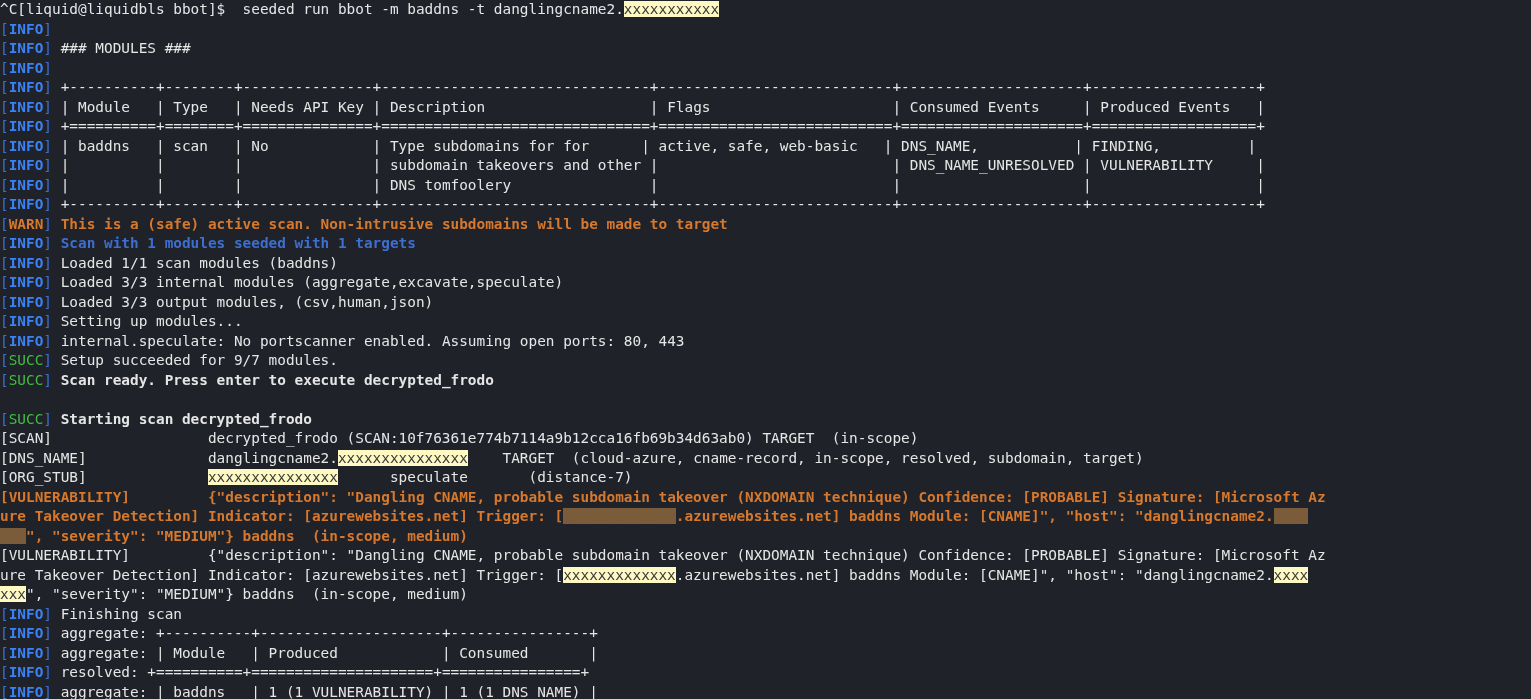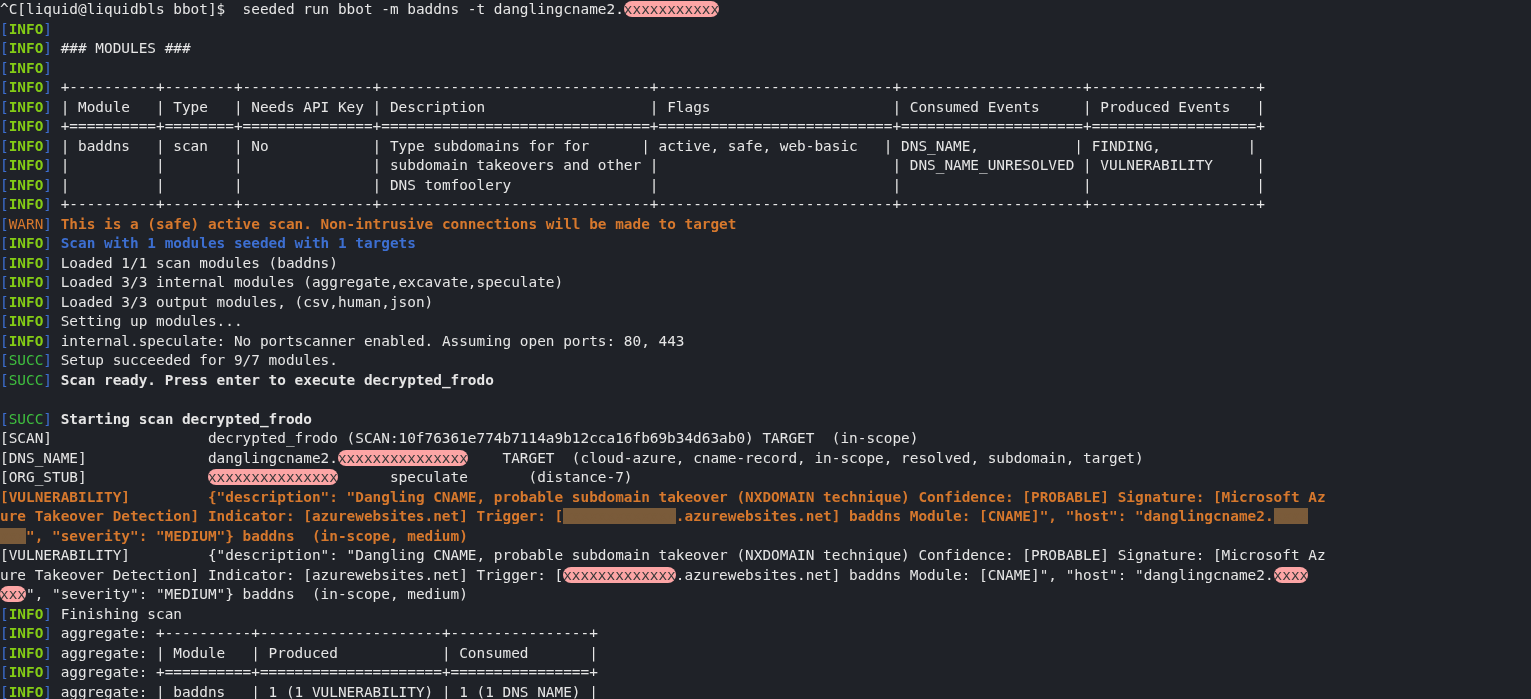--- a/index.html
+++ b/index.html
@@ -13,45 +13,45 @@
     width:1531px;
     overflow:hidden;
   }
   pre{
     margin:0;
     white-space:pre;
     font-family:inherit;
   }
   .w{color:#e6e6e6;}
   .bracket{color:#3d6fd1;}
-  .info{color:#84cc16;font-weight:bold;margin-top:28px;}
-  .warn{color:#d6782d;font-weight:normal;}
+  .info{color:#3b82f6;font-weight:bold;margin-top:28px;}
+  .warn{color:#d6782d;font-weight:bold;}
   .succ{color:#3fbf3f;font-weight:normal;}
   .succtxt{color:#e5e5e5;font-weight:bold;}
   .warntxt{color:#d6782d;font-weight:bold;}
   .bluetxt{color:#3d6fd1;font-weight:bold;}
   .vuln{color:#d6782d;font-weight:bold;}
-  .redact2{background:#fca5a5;color:#3a3a3a;border-radius:8px;}
+  .redact2{background:#fef9c3;color:#3a3a3a;}
   .redact3{background:#7a5b3a;color:#7a5b3a;}
 </style>
 </head>
 <body>
 
 <pre><span class="w"><span>^C[liquid@liquidbls bbot]$ </span><span> seeded run bbot -m baddns -t danglingcname2.</span><span class="redact2">xxxxxxxxxxx</span></span>
 <span class="bracket">[</span><span class="info">INFO</span><span class="bracket">]</span>
 <span class="bracket">[</span><span class="info">INFO</span><span class="bracket">]</span><span class="w"> ### MODULES ###</span>
 <span class="bracket">[</span><span class="info">INFO</span><span class="bracket">]</span>
 <span class="bracket">[</span><span class="info">INFO</span><span class="bracket">]</span><span class="w"> +----------+--------+---------------+-------------------------------+---------------------------+---------------------+-------------------+</span>
 <span class="bracket">[</span><span class="info">INFO</span><span class="bracket">]</span><span class="w"> | Module   | Type   | Needs API Key | Description                   | Flags                     | Consumed Events     | Produced Events   |</span>
 <span class="bracket">[</span><span class="info">INFO</span><span class="bracket">]</span><span class="w"> +==========+========+===============+===============================+===========================+=====================+===================+</span>
 <span class="bracket">[</span><span class="info">INFO</span><span class="bracket">]</span><span class="w"> | baddns   | scan   | No            | Type subdomains for for      | active, safe, web-basic   | DNS_NAME,           | FINDING,          |</span>
 <span class="bracket">[</span><span class="info">INFO</span><span class="bracket">]</span><span class="w"> |          |        |               | subdomain takeovers and other |                           | DNS_NAME_UNRESOLVED | VULNERABILITY     |</span>
 <span class="bracket">[</span><span class="info">INFO</span><span class="bracket">]</span><span class="w"> |          |        |               | DNS tomfoolery                |                           |                     |                   |</span>
 <span class="bracket">[</span><span class="info">INFO</span><span class="bracket">]</span><span class="w"> +----------+--------+---------------+-------------------------------+---------------------------+---------------------+-------------------+</span>
-<span class="bracket">[</span><span class="warn">WARN</span><span class="bracket">]</span><span class="warntxt"> This is a (safe) active scan. Non-intrusive connections will be made to target</span>
+<span class="bracket">[</span><span class="warn">WARN</span><span class="bracket">]</span><span class="warntxt"> This is a (safe) active scan. Non-intrusive subdomains will be made to target</span>
 <span class="bracket">[</span><span class="info">INFO</span><span class="bracket">]</span><span class="bluetxt"> Scan with 1 modules seeded with 1 targets</span>
 <span class="bracket">[</span><span class="info">INFO</span><span class="bracket">]</span><span class="w"> Loaded 1/1 scan modules (baddns)</span>
 <span class="bracket">[</span><span class="info">INFO</span><span class="bracket">]</span><span class="w"> Loaded 3/3 internal modules (aggregate,excavate,speculate)</span>
 <span class="bracket">[</span><span class="info">INFO</span><span class="bracket">]</span><span class="w"> Loaded 3/3 output modules, (csv,human,json)</span>
 <span class="bracket">[</span><span class="info">INFO</span><span class="bracket">]</span><span class="w"> Setting up modules...</span>
 <span class="bracket">[</span><span class="info">INFO</span><span class="bracket">]</span><span class="w"> internal.speculate: No portscanner enabled. Assuming open ports: 80, 443</span>
 <span class="bracket">[</span><span class="succ">SUCC</span><span class="bracket">]</span><span class="w"> Setup succeeded for 9/7 modules.</span>
 <span class="bracket">[</span><span class="succ">SUCC</span><span class="bracket">]</span><span class="succtxt"> Scan ready. Press enter to execute decrypted_frodo</span>
 
 <span class="bracket">[</span><span class="succ">SUCC</span><span class="bracket">]</span><span class="succtxt"> Starting scan decrypted_frodo</span>
@@ -60,15 +60,15 @@
 <span class="w"><span>[ORG_STUB]              </span><span class="redact2">xxxxxxxxxxxxxxx</span><span>      speculate       (distance-7)</span></span>
 <span class="vuln"><span>[VULNERABILITY]</span><span>         {"description": "Dangling CNAME, probable subdomain takeover (NXDOMAIN technique) Confidence: [PROBABLE] Signature: [Microsoft Az</span></span>
 <span class="vuln"><span>ure Takeover Detection] Indicator: [azurewebsites.net] Trigger: [</span><span class="redact3">xxxxxxxxxxxxx</span><span>.azurewebsites.net] baddns Module: [CNAME]", "host": "danglingcname2.</span><span class="redact3">xxxx</span></span>
 <span class="vuln"><span class="redact3">xxx</span><span>", "severity": "MEDIUM"} baddns  (in-scope, medium)</span></span>
 <span class="w"><span>[VULNERABILITY]</span><span>         {"description": "Dangling CNAME, probable subdomain takeover (NXDOMAIN technique) Confidence: [PROBABLE] Signature: [Microsoft Az</span></span>
 <span class="w"><span>ure Takeover Detection] Indicator: [azurewebsites.net] Trigger: [</span><span class="redact2">xxxxxxxxxxxxx</span><span>.azurewebsites.net] baddns Module: [CNAME]", "host": "danglingcname2.</span><span class="redact2">xxxx</span></span>
 <span class="w"><span class="redact2">xxx</span><span>", "severity": "MEDIUM"} baddns  (in-scope, medium)</span></span>
 <span class="bracket">[</span><span class="info">INFO</span><span class="bracket">]</span><span class="w"> Finishing scan</span>
 <span class="bracket">[</span><span class="info">INFO</span><span class="bracket">]</span><span class="w"> aggregate: +----------+---------------------+----------------+</span>
 <span class="bracket">[</span><span class="info">INFO</span><span class="bracket">]</span><span class="w"> aggregate: | Module   | Produced            | Consumed       |</span>
-<span class="bracket">[</span><span class="info">INFO</span><span class="bracket">]</span><span class="w"> aggregate: +==========+=====================+================+</span>
+<span class="bracket">[</span><span class="info">INFO</span><span class="bracket">]</span><span class="w"> resolved: +==========+=====================+================+</span>
 <span class="bracket">[</span><span class="info">INFO</span><span class="bracket">]</span><span class="w"> aggregate: | baddns   | 1 (1 VULNERABILITY) | 1 (1 DNS_NAME) |</span>
 </pre>
 
 </body></html>

